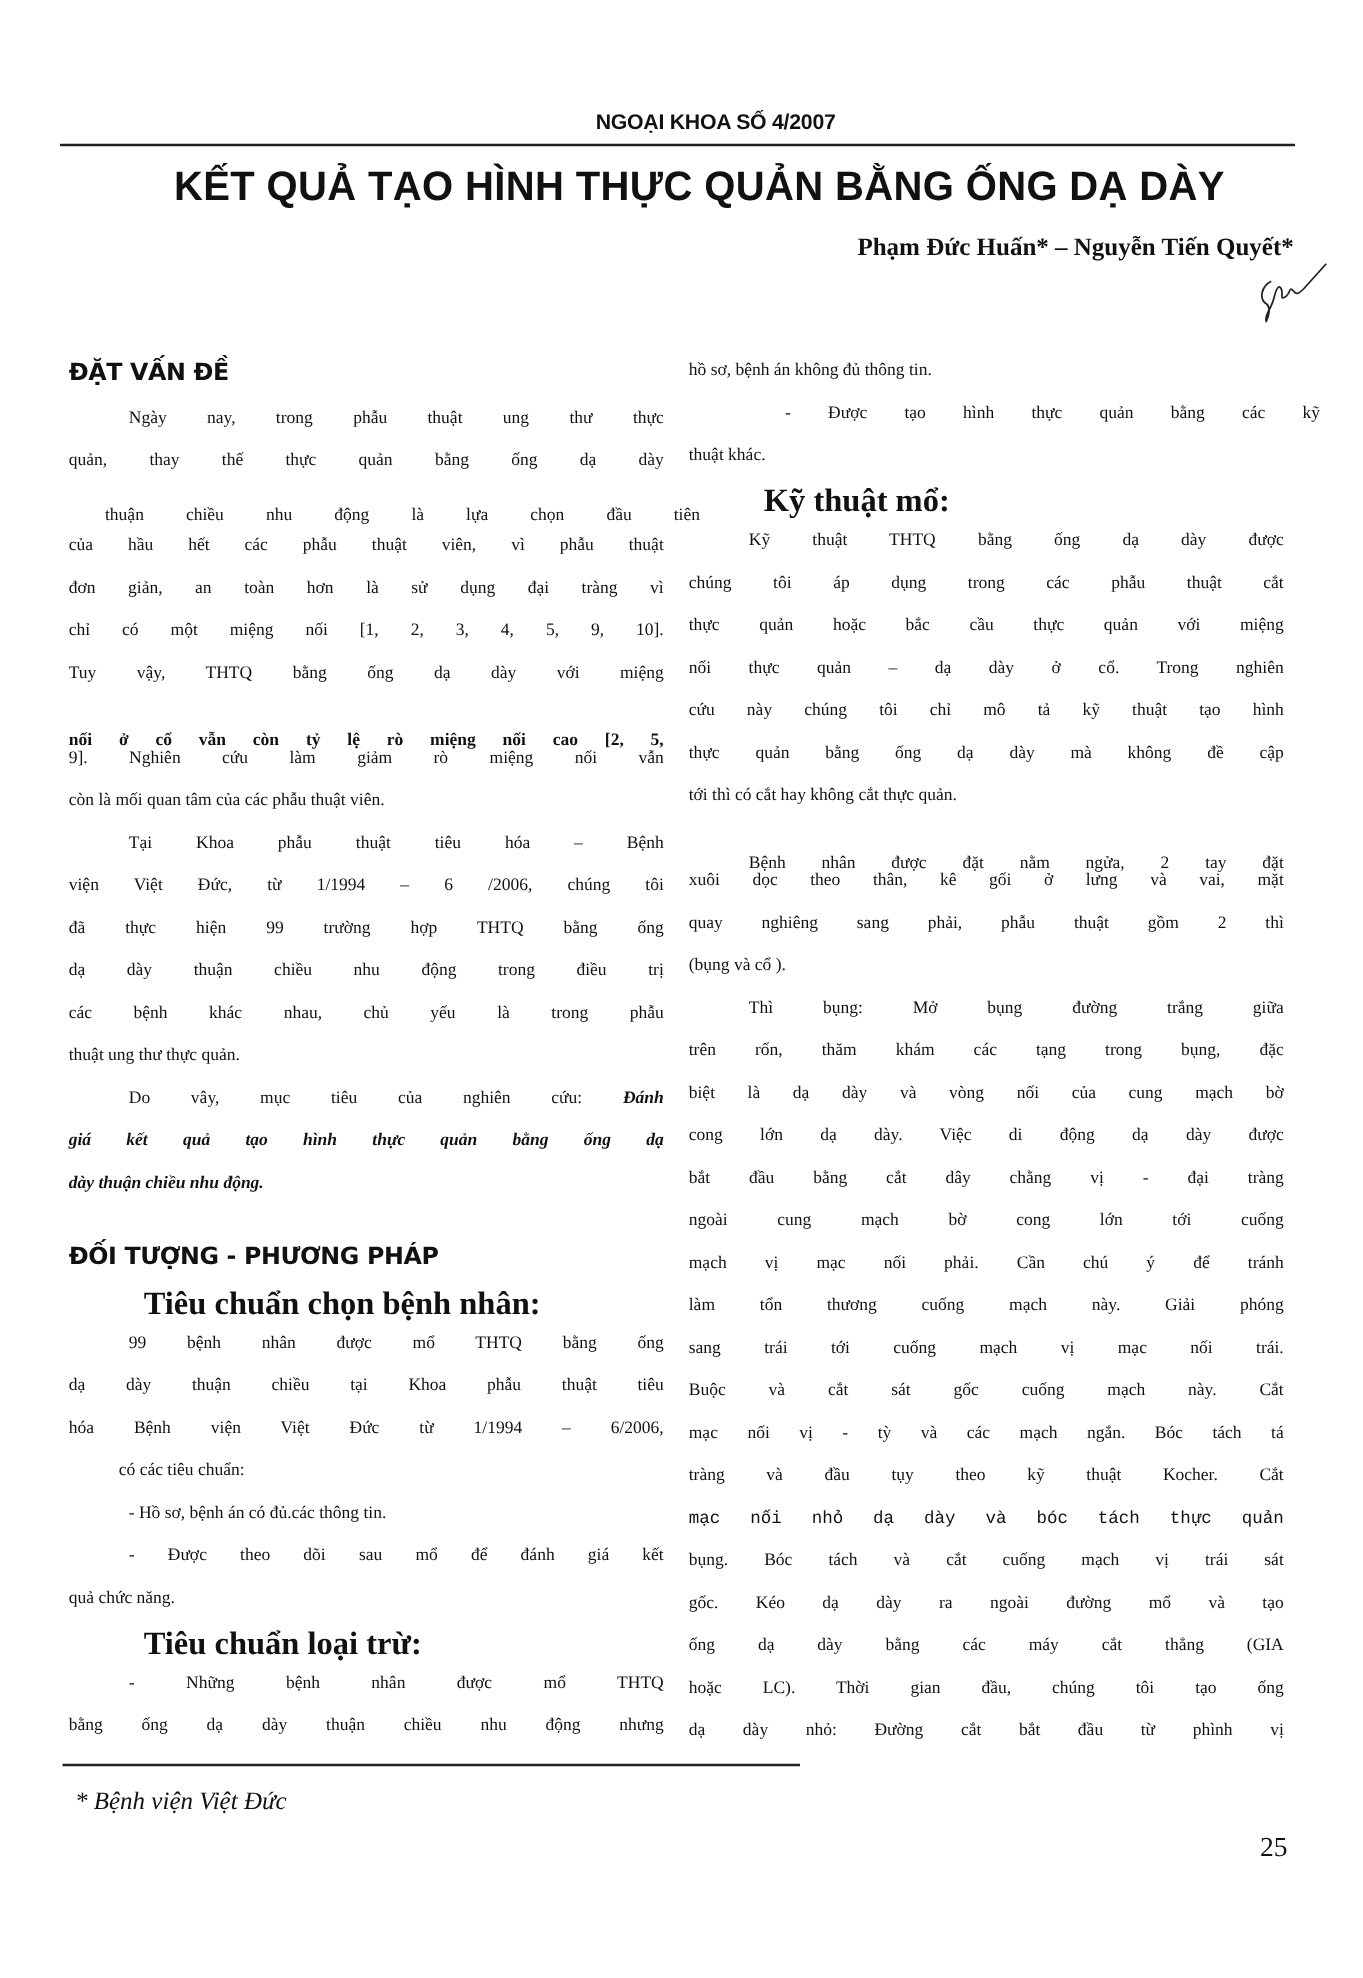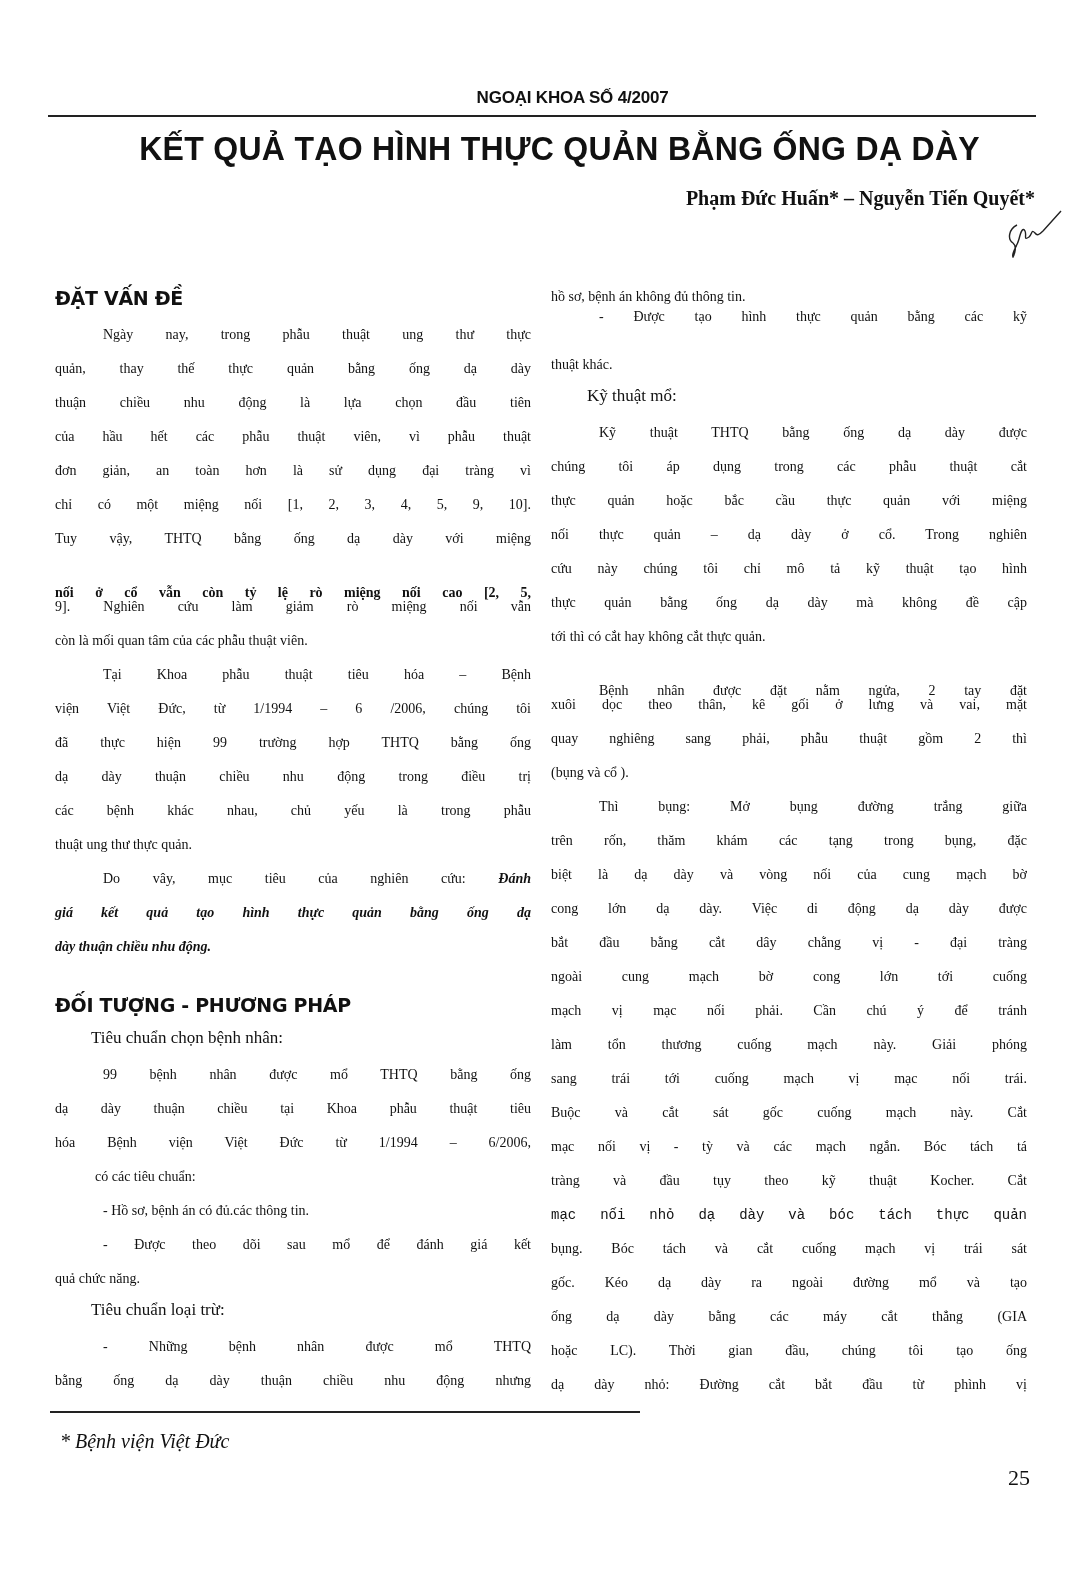--- a/index.html
+++ b/index.html
@@ -32,22 +32,22 @@
     white-space: nowrap; text-align: justify; text-align-last: justify;
   }
   .line.last { text-align-last: left; }
   .line.indent { left: 48px; width: 428px; }
   .line.bullet-indent { left: 48px; width: 428px; }
   .sec-head {
     position: absolute; left: 0;
     font-family: "DejaVu Sans", sans-serif; font-weight: bold; font-size: 19px; letter-spacing: -0.3px;
   }
   .sub-head {
-    position: absolute; left: 36px;
-    font-family: "Liberation Serif", serif; font-weight: normal; font-size: 17px;
+    position: absolute; left: 60px;
+    font-family: "Liberation Serif", serif; font-weight: bold; font-size: 26px;
   }
   .bi { font-weight: bold; font-style: italic; }
   .foot-rule { left: 50px; width: 590px; top: 1411px; height: 2px; background: #222; }
   .footnote {
     left: 60px; top: 1430px;
     font-family: "Liberation Serif", serif; font-style: italic; font-size: 20px;
   }
   .page-num {
     right: 60px; top: 1465px;
     font-family: "Liberation Serif", serif; font-size: 22px;
@@ -63,21 +63,21 @@
 <svg class="abs signature" viewBox="0 0 60 55">
   <path d="M14 22 C6 26, 4 36, 10 40 C14 43, 12 50, 10 54 C8 50, 14 44, 16 36 C18 28, 20 24, 22 28 C24 32, 20 38, 26 34 C30 30, 28 26, 32 30 C34 33, 36 32, 40 28 L58 8" fill="none" stroke="#222" stroke-width="1.4"></path>
 </svg>
 
 <div class="col col-left">
   <div class="sec-head" style="top:287px">ĐẶT VẤN ĐỀ</div>
 
   <div>
     <div class="line indent" style="top: 322px; white-space: nowrap;">Ngày nay, trong phẫu thuật ung thư thực</div>
     <div class="line" style="top: 356px; white-space: nowrap;">quản, thay thế thực quản bằng ống dạ dày</div>
-    <div class="line" style="top: 390px; white-space: nowrap;">thuận chiều nhu động là lựa chọn đầu tiên</div>
+    <div class="line" style="top: 400px; white-space: nowrap; margin-left: 29px;">thuận chiều nhu động là lựa chọn đầu tiên</div>
     <div class="line" style="top: 424px; white-space: nowrap;">của hầu hết các phẫu thuật viên, vì phẫu thuật</div>
     <div class="line" style="top: 458px; white-space: nowrap;">đơn giản, an toàn hơn là sử dụng đại tràng vì</div>
     <div class="line" style="top: 492px; white-space: nowrap;">chỉ có một miệng nối [1, 2, 3, 4, 5, 9, 10].</div>
     <div class="line" style="top: 526px; white-space: nowrap;">Tuy vậy, THTQ bằng ống dạ dày với miệng</div>
     <div class="line" style="top: 580px; white-space: nowrap; font-weight: bold;">nối ở cổ vẫn còn tỷ lệ rò miệng nối cao [2, 5,</div>
     <div class="line" style="top: 594px; white-space: nowrap;">9]. Nghiên cứu làm giảm rò miệng nối vẫn</div>
     <div class="line last" style="top: 628px; white-space: nowrap;">còn là mối quan tâm của các phẫu thuật viên.</div>
   </div>
 
   <div>
@@ -111,21 +111,21 @@
     <div class="line last" style="top: 1266px; white-space: nowrap;">quả chức năng.</div>
   </div>
 
   <div class="sub-head" style="top:1300px">Tiêu chuẩn loại trừ:</div>
   <div class="line bullet-indent" style="top: 1334px; white-space: nowrap;">-  Những bệnh nhân được mổ THTQ</div>
   <div class="line" style="top: 1368px; white-space: nowrap;">bằng ống dạ dày thuận chiều nhu động nhưng</div>
 </div>
 
 <div class="col col-right">
   <div class="line last" style="top: 284px; white-space: nowrap;">hồ sơ, bệnh án không đủ thông tin.</div>
-  <div class="line bullet-indent" style="top: 304px; white-space: nowrap;">-    Được tạo hình thực quản bằng các kỹ</div>
+  <div class="line bullet-indent" style="top: 318px; white-space: nowrap; margin-left: 29px;">-    Được tạo hình thực quản bằng các kỹ</div>
   <div class="line last" style="top: 352px; white-space: nowrap;">thuật khác.</div>
 
   <div class="sub-head" style="top:386px">Kỹ thuật mổ:</div>
 
   <div>
     <div class="line indent" style="top: 420px; white-space: nowrap;">Kỹ thuật THTQ bằng ống dạ dày được</div>
     <div class="line" style="top: 454px; white-space: nowrap;">chúng tôi áp dụng trong các phẫu thuật cắt</div>
     <div class="line" style="top: 488px; white-space: nowrap;">thực quản  hoặc bắc cầu thực quản với miệng</div>
     <div class="line" style="top: 522px; white-space: nowrap;">nối thực quản – dạ dày ở cổ. Trong nghiên</div>
     <div class="line" style="top: 556px; white-space: nowrap;">cứu này chúng tôi chỉ mô tả kỹ thuật tạo hình</div>

